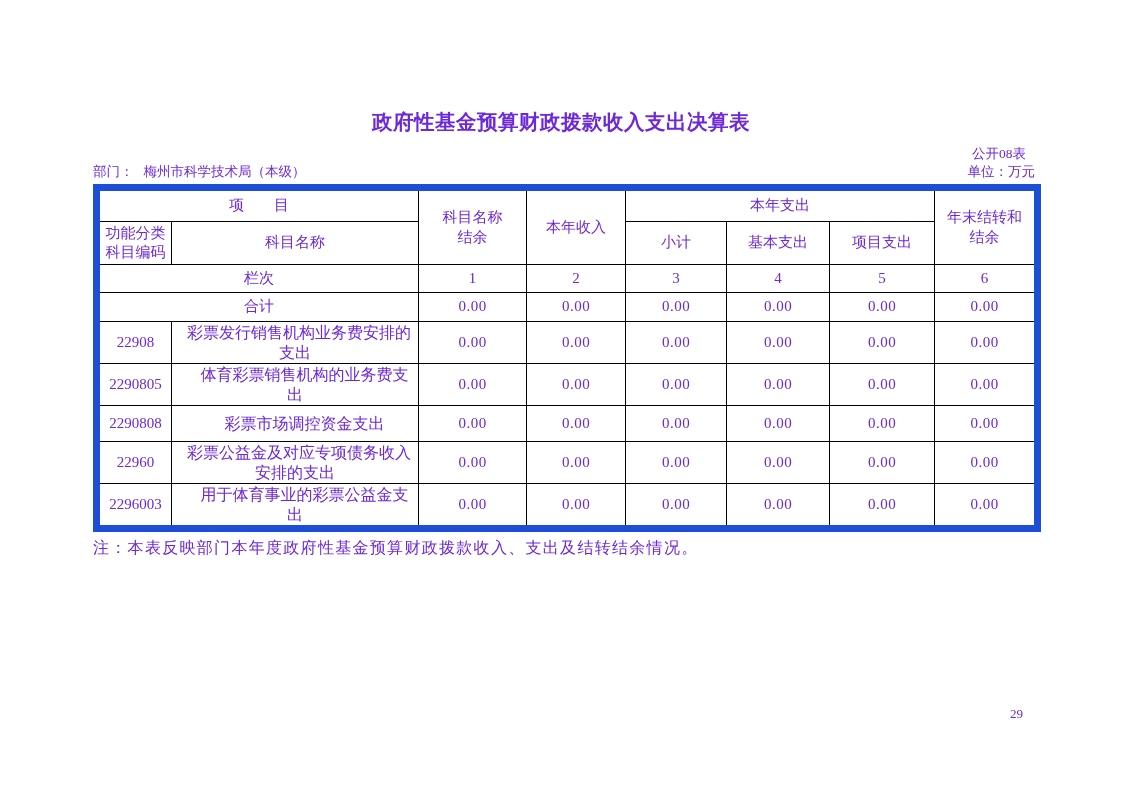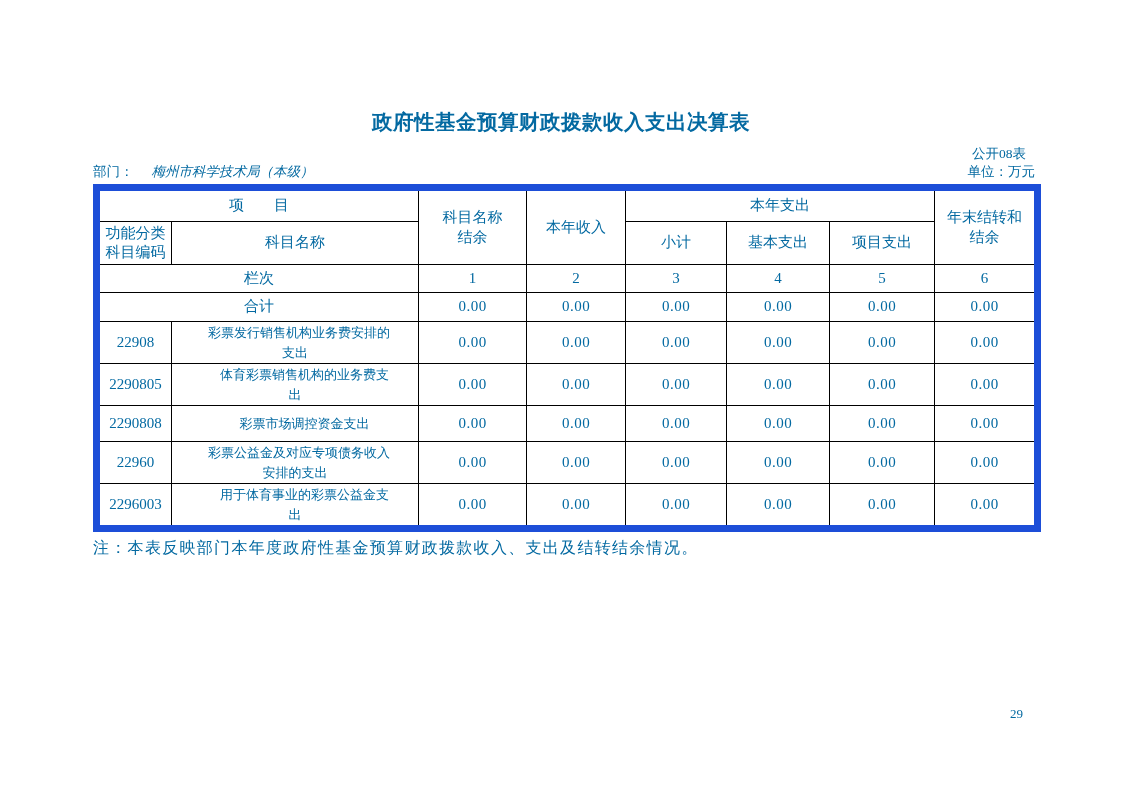--- a/index.html
+++ b/index.html
@@ -1,21 +1,21 @@
 <!DOCTYPE html>
 <html><head>
 <meta charset="utf-8">
 <style>
   html, body { margin: 0; padding: 0; background: #ffffff; }
   .page {
     position: relative;
     width: 1122px;
     height: 793px;
     background: #ffffff;
-    color: #0369a1;
+    color: #6d28d9;
     font-family: "Liberation Serif", "DejaVu Serif", serif;
     overflow: hidden;
   }
   .title {
     position: absolute;
     top: 108px;
     left: 0;
     right: 0;
     margin: 0;
     text-align: center;
@@ -31,21 +31,21 @@
   }
   .meta-row {
     position: absolute;
     top: 163px;
     left: 93px;
     right: 87px;
     display: flex;
     justify-content: space-between;
     font-size: 13.5px;
   }
-  .dept-value { margin-left: 18px; font-style: italic; }
+  .dept-value { margin-left: 10px; }
   table.budget {
     position: absolute;
     top: 184px;
     left: 93px;
     width: 941px;
     border-collapse: collapse;
     table-layout: fixed;
     border: 7px solid #1d4ed8;
     font-size: 15px;
   }
@@ -66,21 +66,21 @@
   td.code {
     text-align: left;
     padding-left: 8px;
     height: 33px;
     font-size: 15px;
   }
   td.name {
     text-align: left;
     white-space: pre-line;
     padding: 2px 8px 2px 4px;
-    font-size: 13px;
+    font-size: 16px;
     height: 33px;
   }
   td.name.indent-1 { text-indent: 8px; }
   td.name.indent-2 { text-indent: 19px; }
   td.num {
     text-align: right;
     padding-right: 8px;
     letter-spacing: 0.5px;
   }
   .note {

